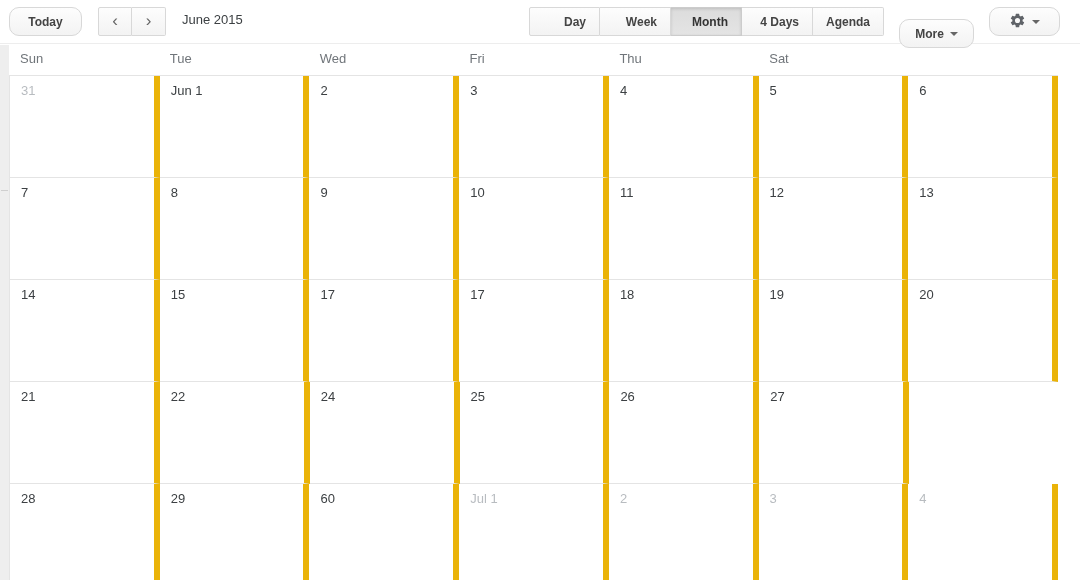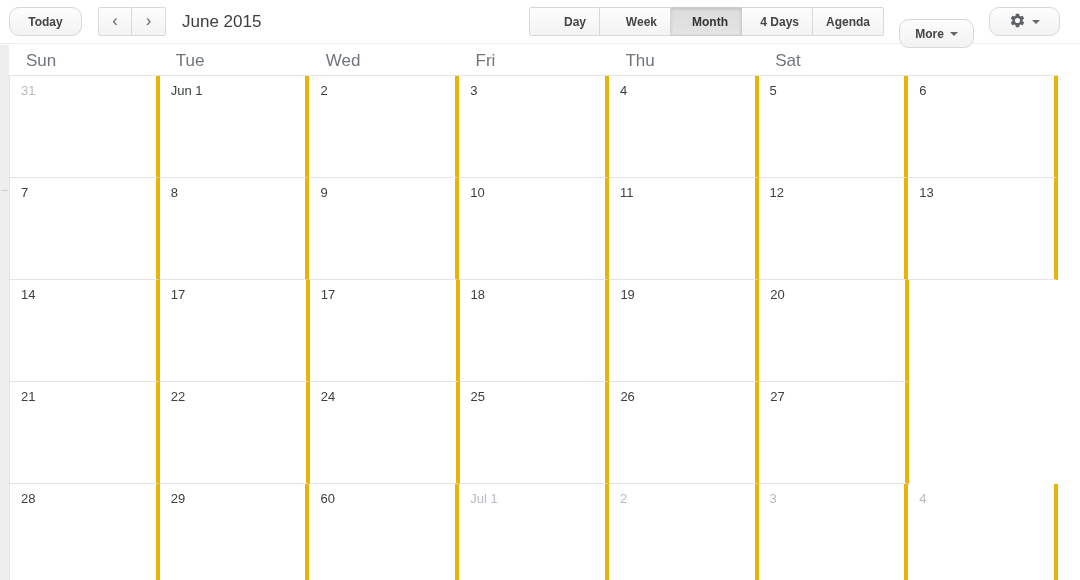--- a/index.html
+++ b/index.html
@@ -99,21 +99,21 @@
     font-weight: normal;
   }
   .btn-prev { border-radius: 2px 0 0 2px; }
   .btn-next { border-radius: 0 2px 2px 0; border-left: none; }
   .chev { display: block; line-height: 1; margin-top: -2px; }
 
   .period-title {
     position: absolute;
     left: 182px;
     top: 12px;
-    font-size: 17px;
+    font-size: 13px;
     color: #3c4043;
     font-family: "Liberation Sans", sans-serif;
     white-space: nowrap;
   }
 
   
   .view-group {
     position: absolute;
     left: 529px;
     top: 7px;
@@ -168,44 +168,44 @@
   .dow-row {
     position: absolute;
     left: 9px;
     top: 51px;
     width: 1049px;
     height: 24px;
     display: flex;
   }
   .dow-cell {
     width: 149.857px;
-    font-size: 17px;
+    font-size: 13px;
     color: #70757a;
-    padding-left: 17px;
+    padding-left: 11px;
     font-family: "Liberation Sans", sans-serif;
   }
 
   
   .grid {
     position: absolute;
     left: 9px;
     top: 75px;
     width: 1049px;
     height: 510px;
     border-left: 1px solid #e4e4e4;
     border-top: 1px solid #e4e4e4;
   }
   .week-row {
     display: flex;
     height: 102px;
   }
   .day-cell {
     width: 149.857px;
     height: 102px;
-    border-right: 4px solid #eab308;
+    border-right: 6px solid #eab308;
     border-bottom: 1px solid #e4e4e4;
     background: #ffffff;
     position: relative;
   }
   .day-number {
     position: absolute;
     left: 11px;
     top: 7px;
     font-size: 13px;
     color: #3c4043;
@@ -327,20 +327,23 @@
         </div>
         <div class="day-cell">
           <div class="day-number">13</div>
         </div>
       </div>
       <div class="week-row">
         <div class="day-cell">
           <div class="day-number">14</div>
         </div>
         <div class="day-cell">
+          <div class="day-number">15</div>
+        </div>
+        <div class="day-cell">
           <div class="day-number">17</div>
         </div>
         <div class="day-cell">
           <div class="day-number">17</div>
         </div>
         <div class="day-cell">
           <div class="day-number">18</div>
         </div>
         <div class="day-cell">
           <div class="day-number">19</div>

